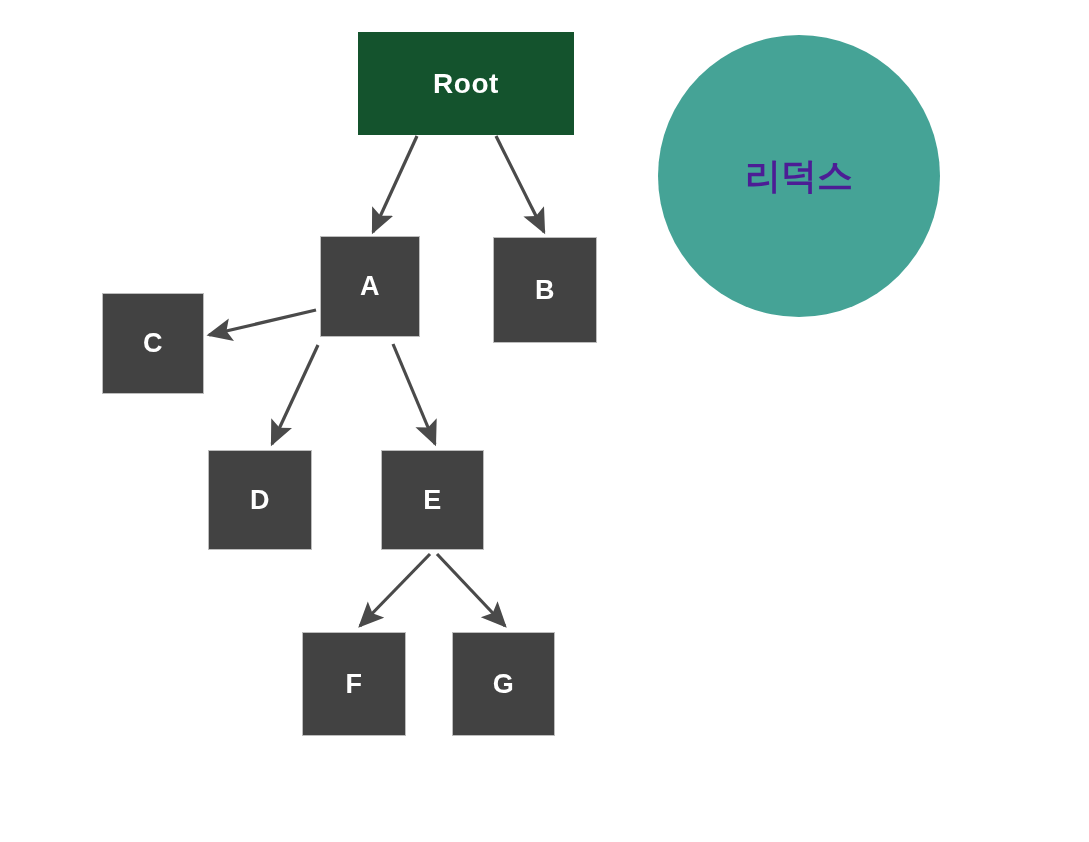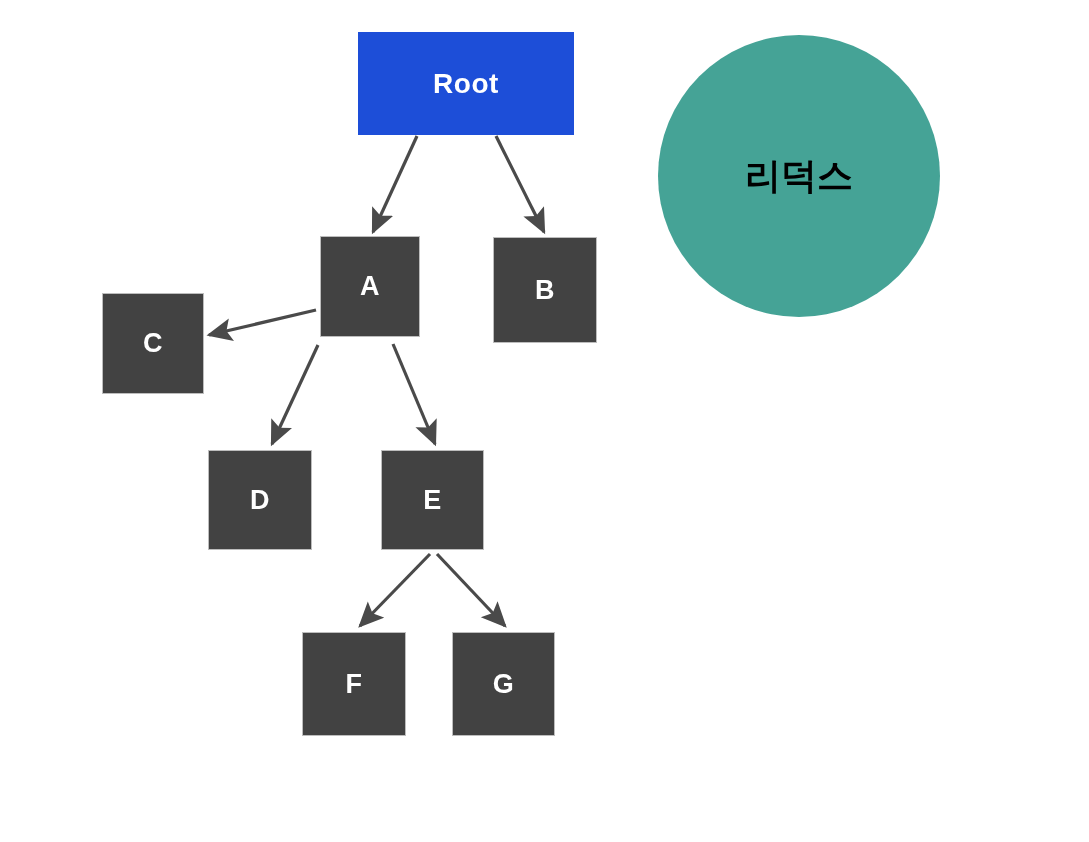--- a/index.html
+++ b/index.html
@@ -81,21 +81,21 @@
         <line x1="417" y1="136" x2="373" y2="232" stroke="#4a4a4a" marker-end="url(#arrowhead)"></line>
         <line x1="496" y1="136" x2="544" y2="232" stroke="#4a4a4a" marker-end="url(#arrowhead)"></line>
         <line x1="316" y1="310" x2="209" y2="335" stroke="#4a4a4a" marker-end="url(#arrowhead)"></line>
         <line x1="318" y1="345" x2="272" y2="444" stroke="#4a4a4a" marker-end="url(#arrowhead)"></line>
         <line x1="393" y1="344" x2="435" y2="444" stroke="#4a4a4a" marker-end="url(#arrowhead)"></line>
         <line x1="430" y1="554" x2="360" y2="626" stroke="#4a4a4a" marker-end="url(#arrowhead)"></line>
         <line x1="437" y1="554" x2="505" y2="626" stroke="#4a4a4a" marker-end="url(#arrowhead)"></line>
       </g>
   </svg>
 
-  <div class="node node-root" style="left: 358px; top: 32px; width: 216px; height: 103px; background: #1d4ed8; color: rgb(255, 255, 255);">
+  <div class="node node-root" style="left: 358px; top: 32px; width: 216px; height: 103px; background: #14532d; color: rgb(255, 255, 255);">
     <span>Root</span>
   </div>
 
   <div id="node-layer">
       <div class="node node-child" style="left: 320px; top: 236px; width: 100px; height: 101px; background: rgb(66, 66, 66); border-color: rgb(189, 189, 189); color: rgb(255, 255, 255);">
         <span>A</span>
       </div>
       <div class="node node-child" style="left: 493px; top: 237px; width: 104px; height: 106px; background: rgb(66, 66, 66); border-color: rgb(189, 189, 189); color: rgb(255, 255, 255);">
         <span>B</span>
       </div>
@@ -109,17 +109,17 @@
         <span>E</span>
       </div>
       <div class="node node-child" style="left: 302px; top: 632px; width: 104px; height: 104px; background: rgb(66, 66, 66); border-color: rgb(189, 189, 189); color: rgb(255, 255, 255);">
         <span>F</span>
       </div>
       <div class="node node-child" style="left: 452px; top: 632px; width: 103px; height: 104px; background: rgb(66, 66, 66); border-color: rgb(189, 189, 189); color: rgb(255, 255, 255);">
         <span>G</span>
       </div>
     </div>
 
-  <div class="store-circle" style="left: 658px; top: 35px; width: 282px; height: 282px; background: rgb(69, 163, 150); color: #000000;">
+  <div class="store-circle" style="left: 658px; top: 35px; width: 282px; height: 282px; background: rgb(69, 163, 150); color: #4c1d95;">
     <span class="store-line">리덕스</span>
   </div>
 
 </div>
 
 </body></html>

